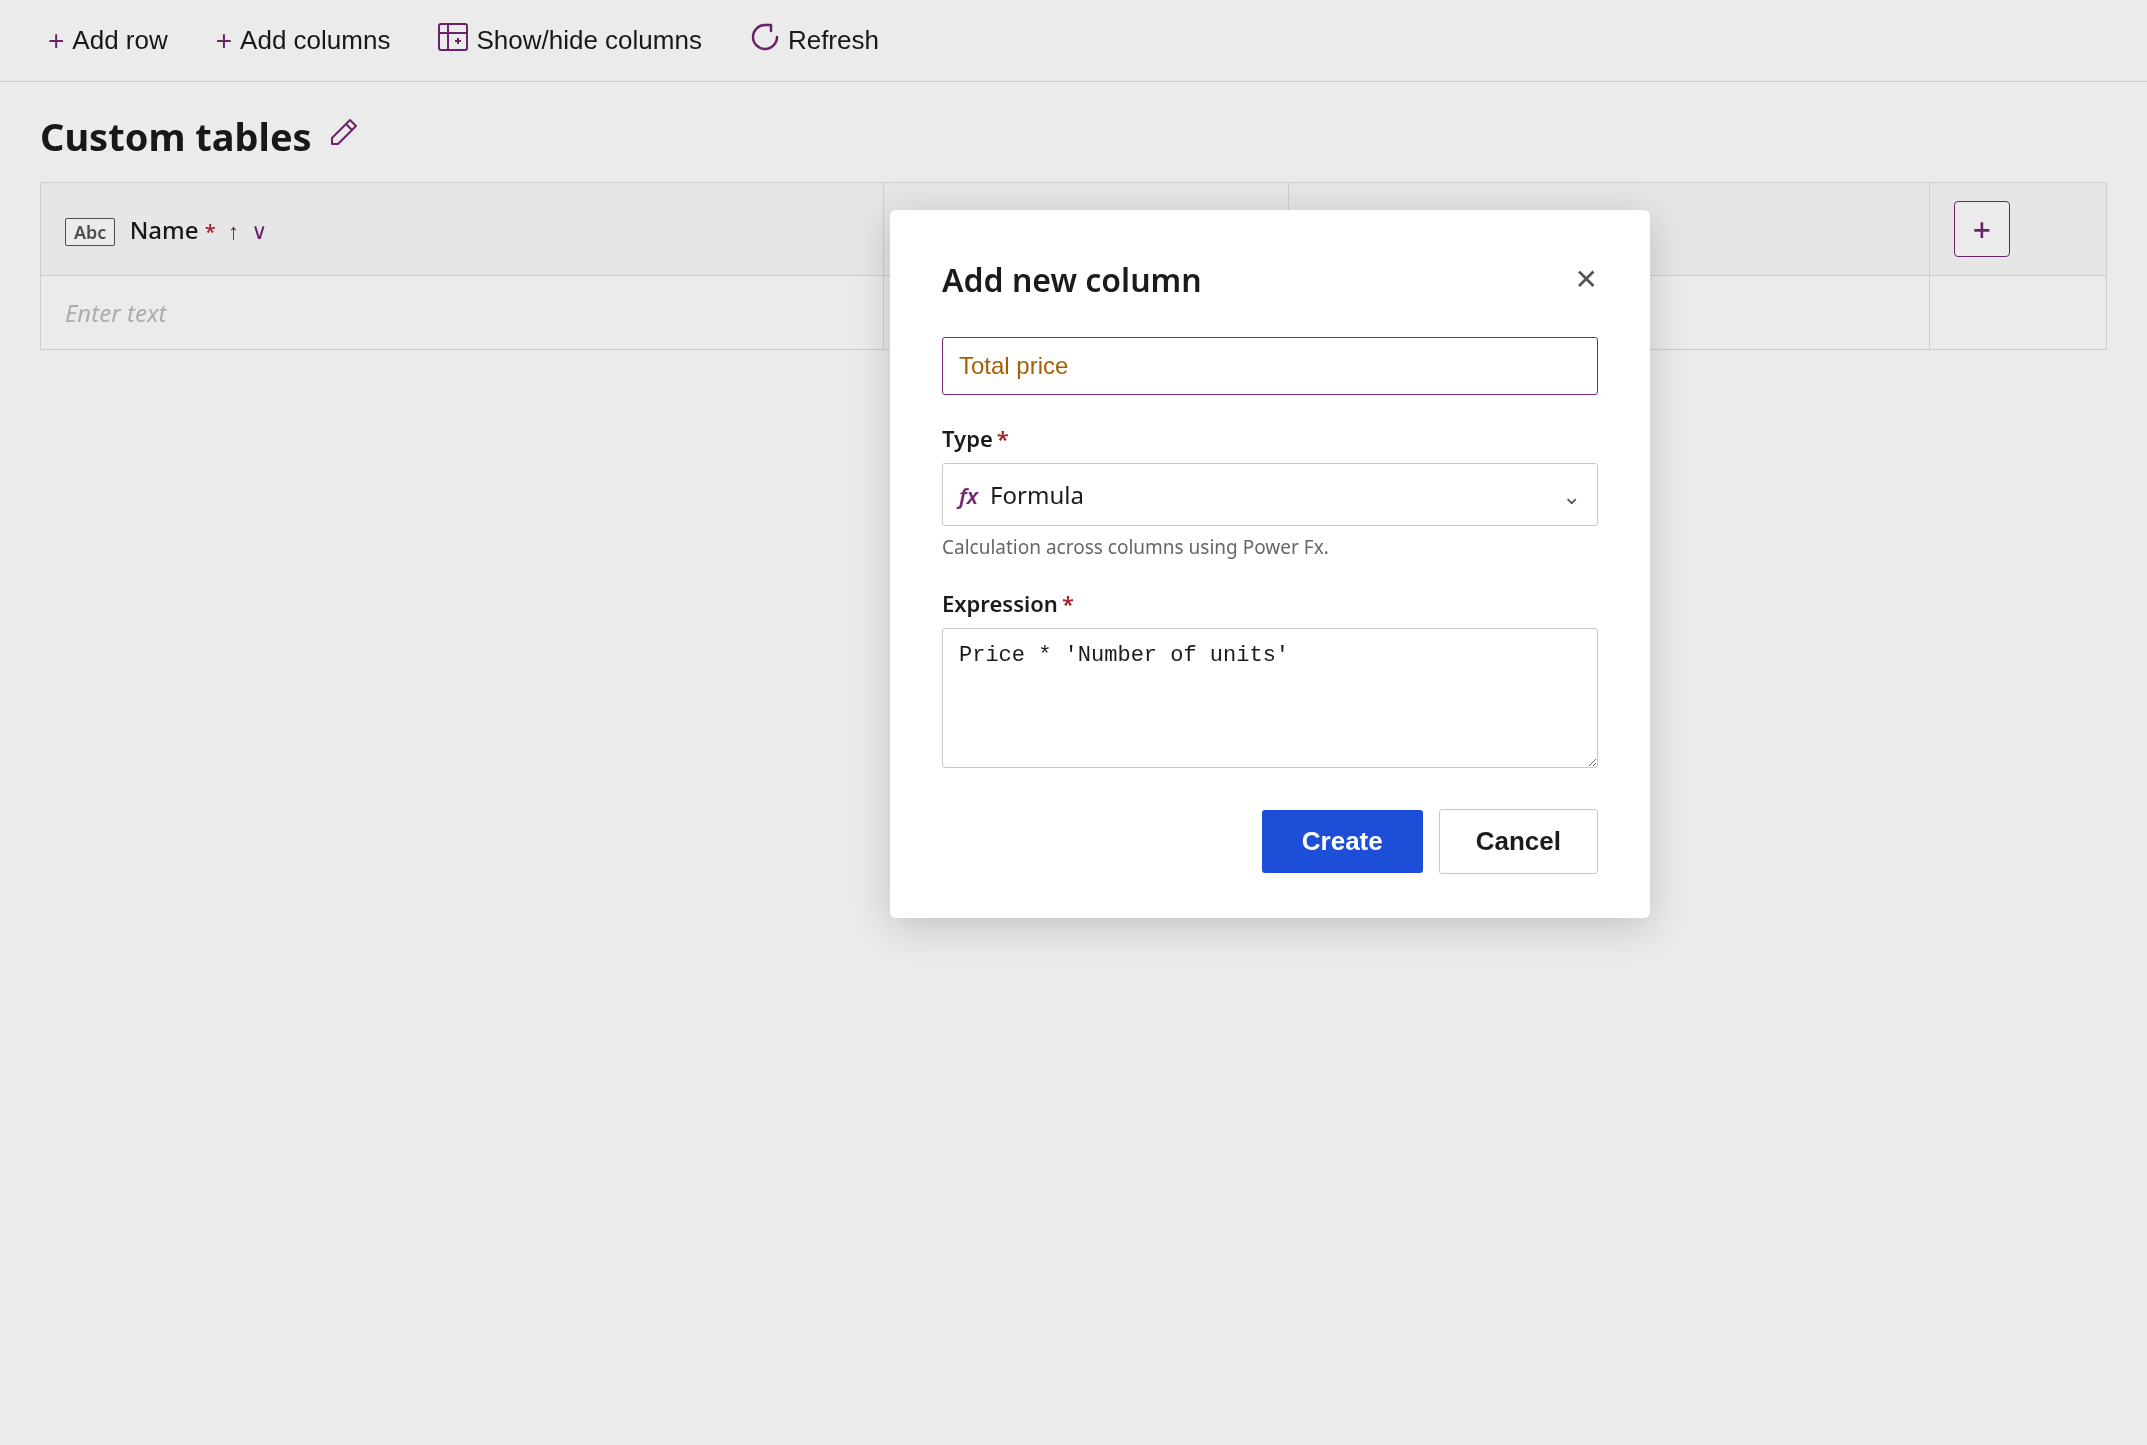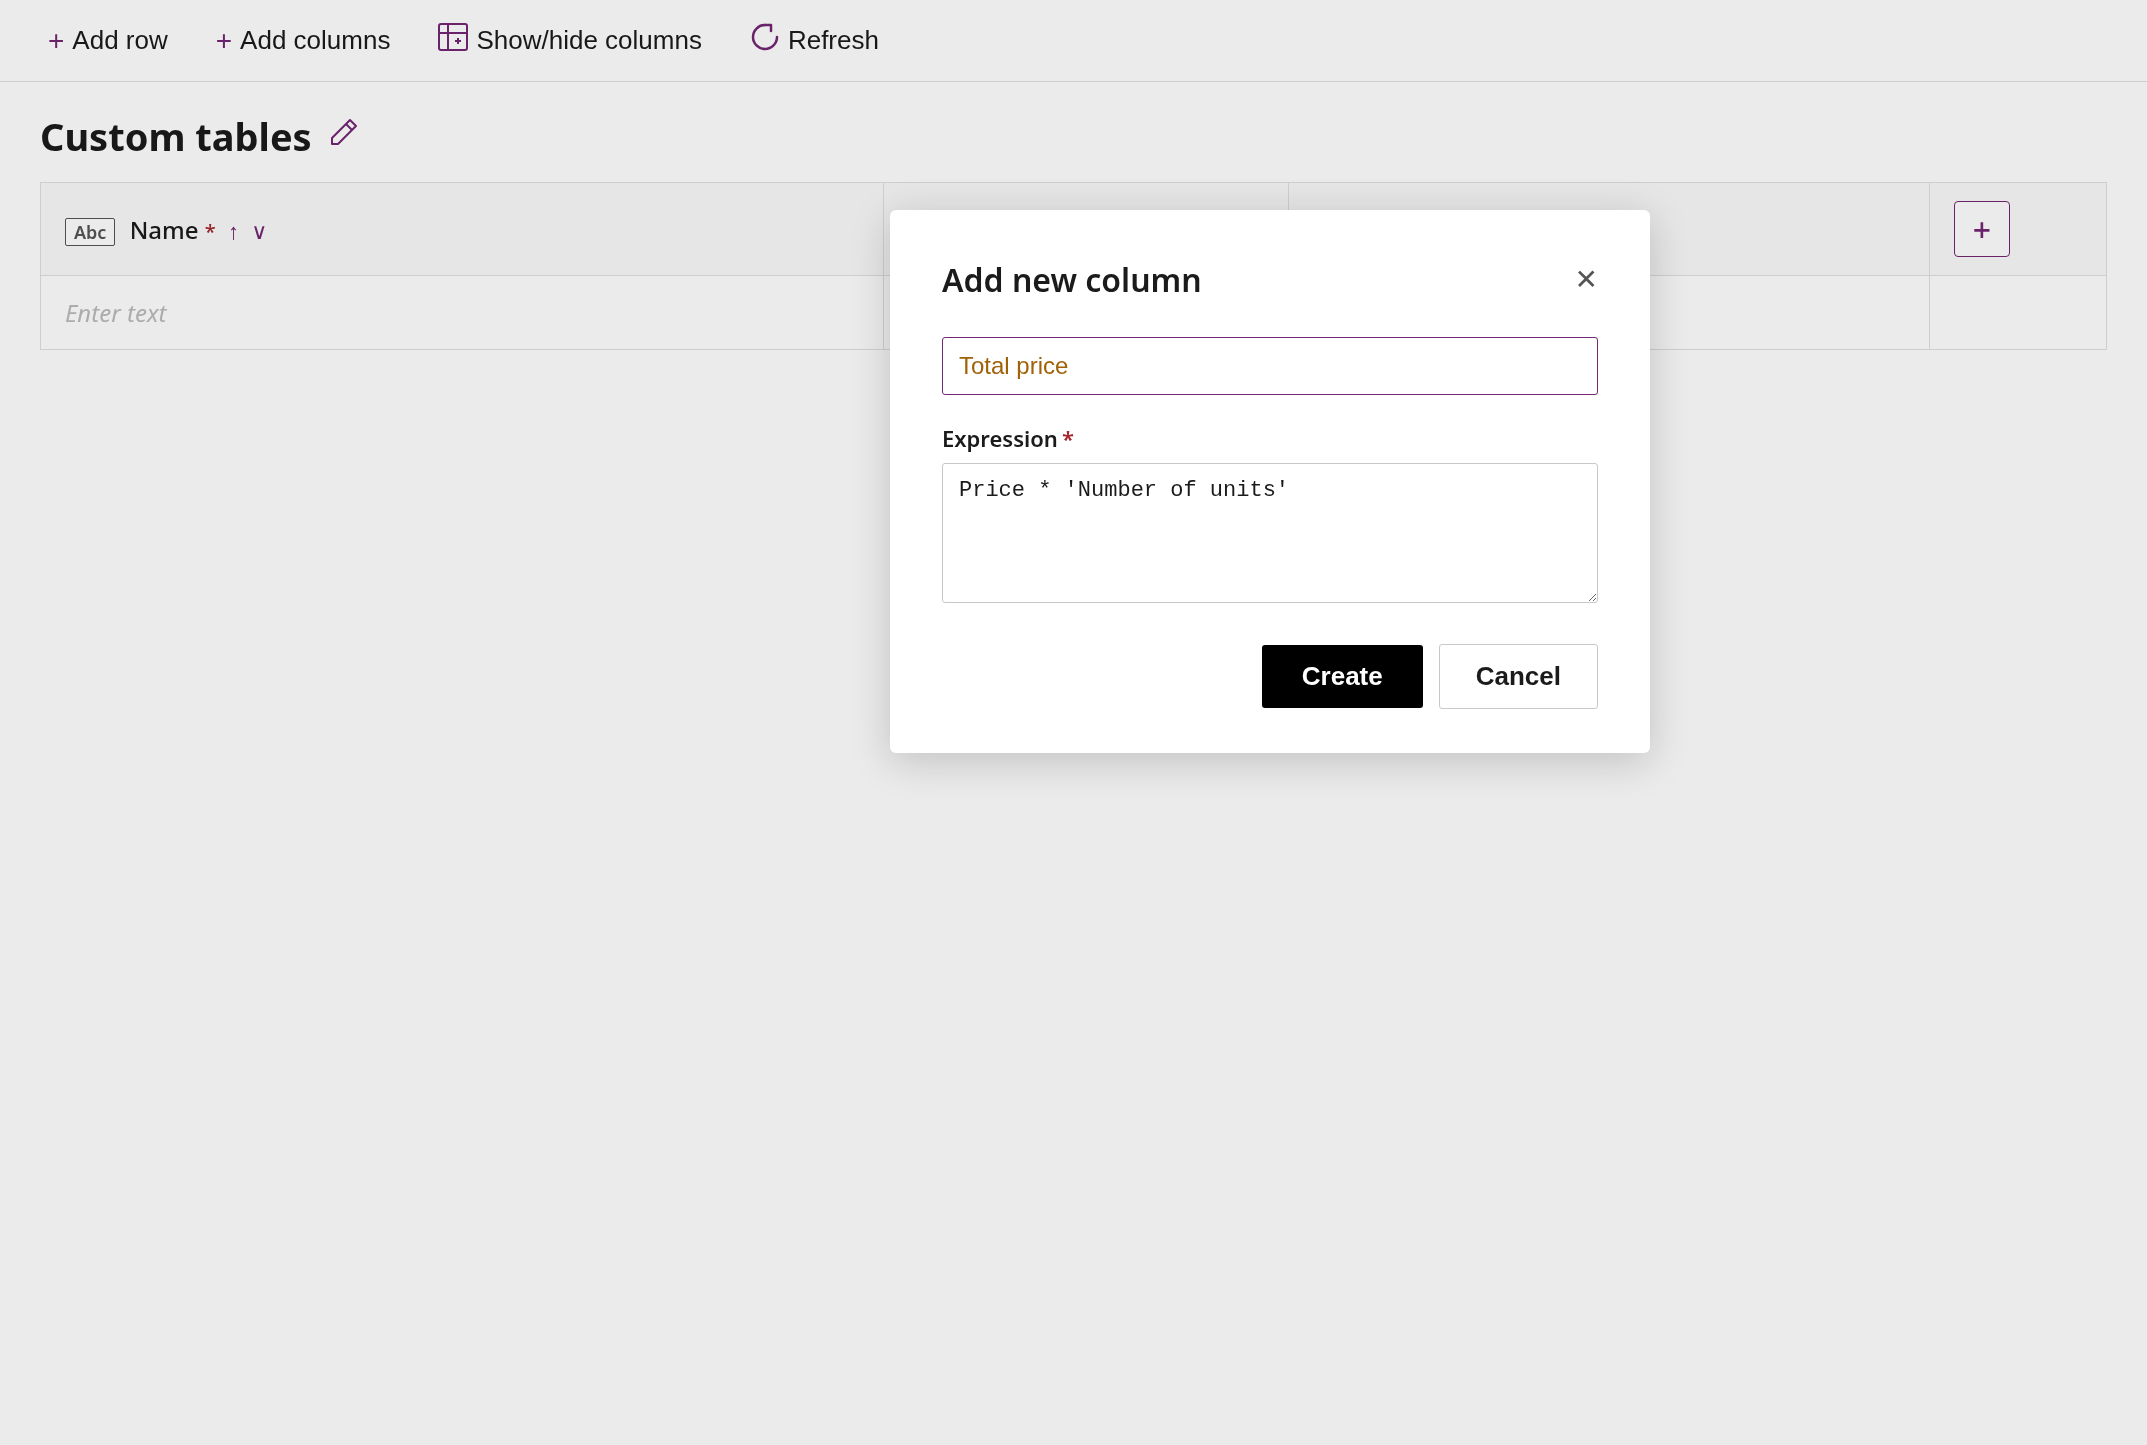--- a/index.html
+++ b/index.html
@@ -230,21 +230,21 @@
     }
 
     .modal-footer {
       display: flex;
       align-items: center;
       justify-content: flex-end;
       gap: 16px;
       margin-top: 36px;
     }
     .btn-create {
-      background: #000000;
+      background: #1d4ed8;
       color: #fff;
       border: none;
       border-radius: 3px;
       padding: 16px 40px;
       font-size: 26px;
       font-weight: 600;
       cursor: pointer;
     }
     .btn-cancel {
       background: #fff;
@@ -353,20 +353,35 @@
 <div class="modal">
   <div class="modal-header">
     <h2 class="modal-title">Add new column</h2>
     <button class="modal-close">✕</button>
   </div>
 
   <div class="form-group">
     <input type="text" class="form-input" value="Total price" style="">
   </div>
 
+  <div class="form-group">
+    <label class="form-label">
+      <span>Type</span><span class="required-star">*</span>
+    </label>
+    <div class="form-select-wrapper">
+      <div class="form-select-display">
+        <div class="fx-left">
+          <span class="fx-icon">fx</span>
+          <span>Formula</span>
+        </div>
+        <span class="chevron">⌄</span>
+      </div>
+    </div>
+    <p class="form-hint">Calculation across columns using Power Fx.</p>
+  </div>
 
   <div class="form-group">
     <label class="form-label">
       <span>Expression</span><span class="required-star">*</span>
     </label>
     <textarea class="expression-textarea" style="">Price * 'Number of units'</textarea>
   </div>
 
   <div class="modal-footer">
     <button class="btn-create">Create</button>

